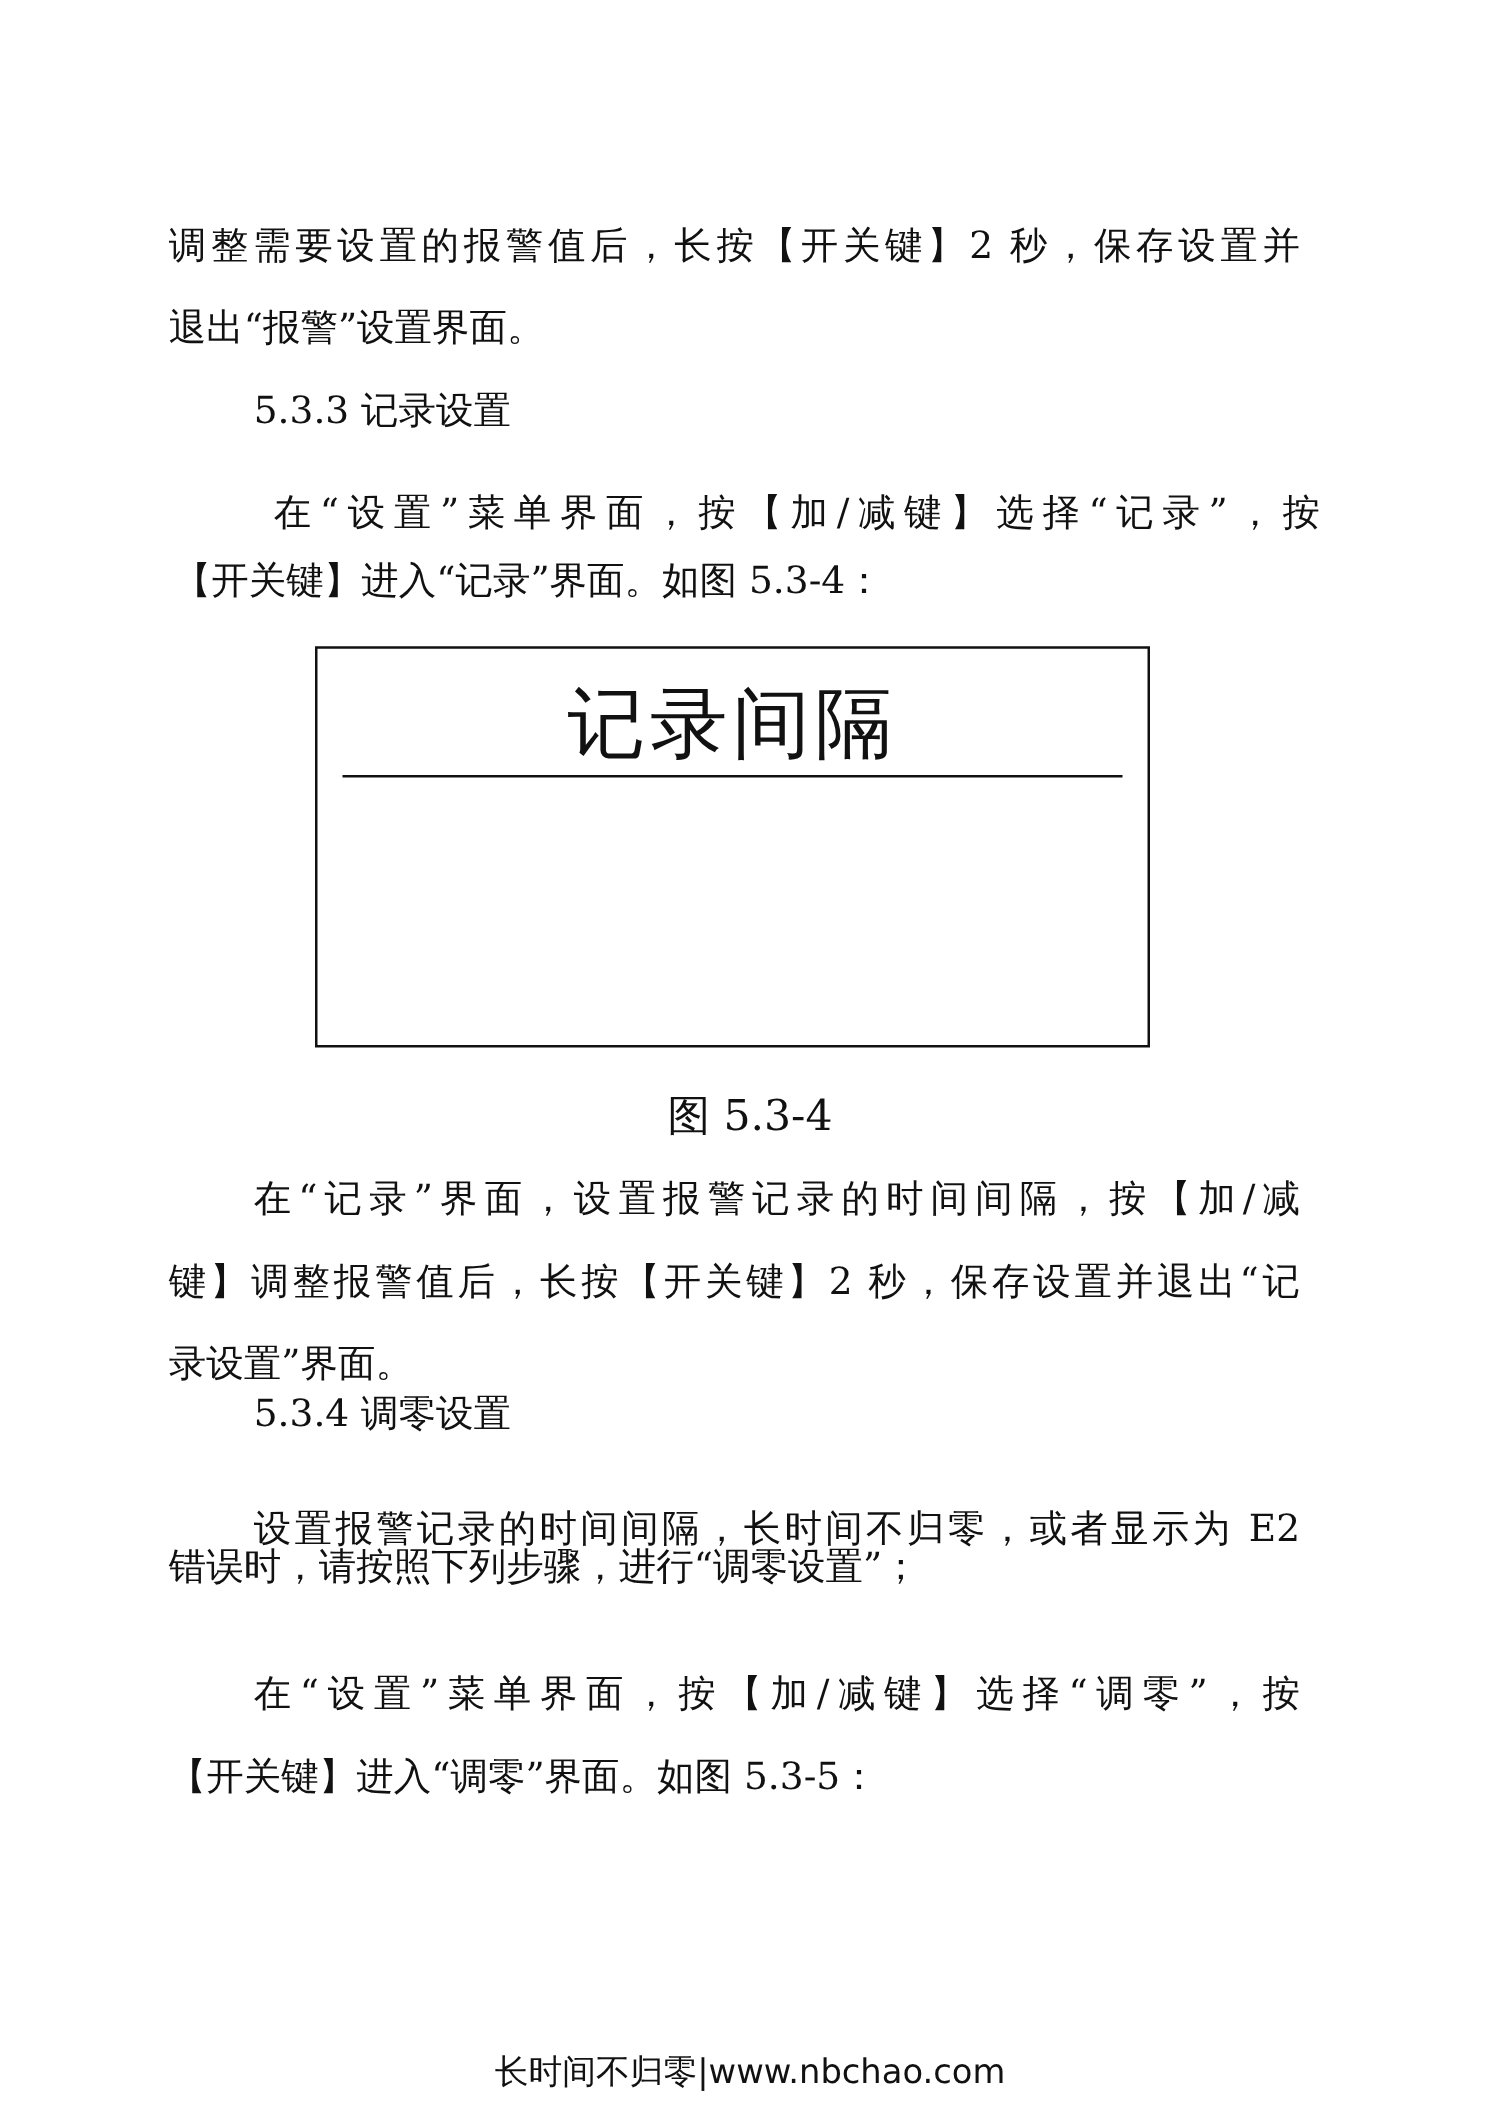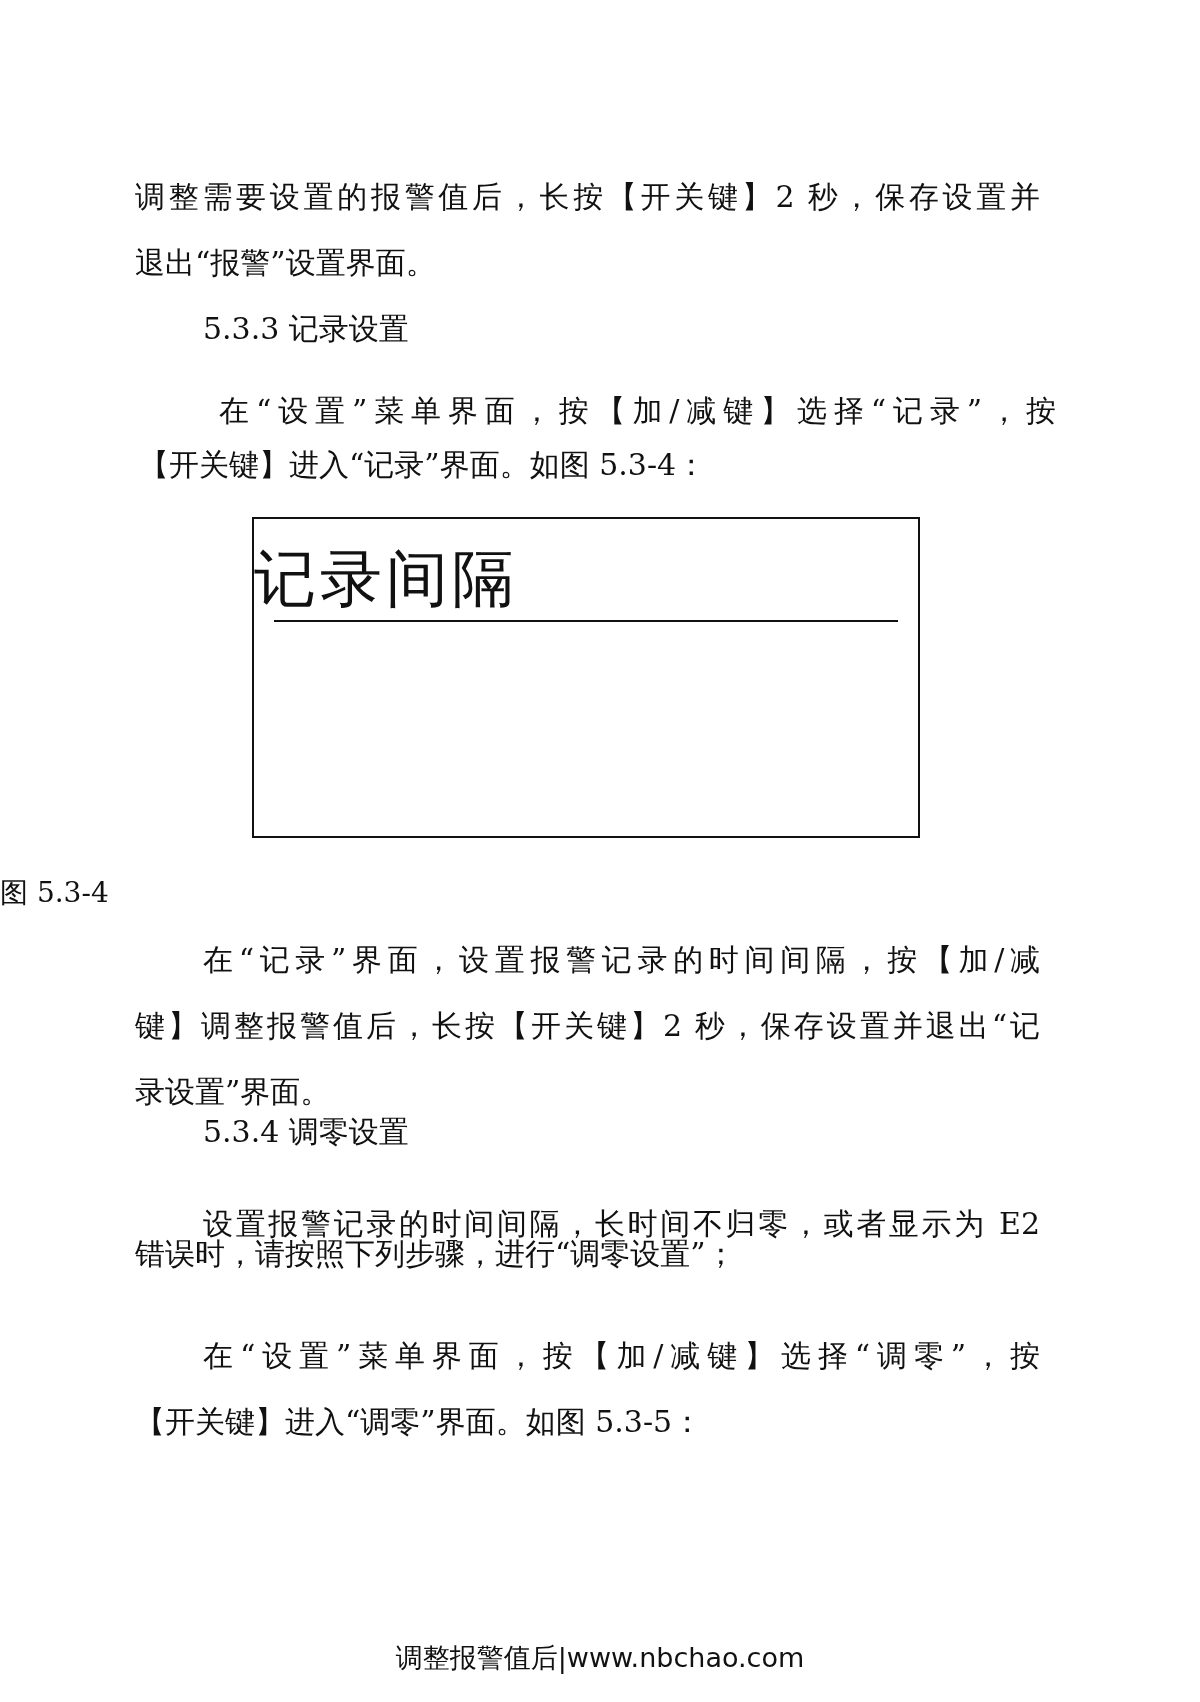--- a/index.html
+++ b/index.html
@@ -4,27 +4,27 @@
 <style>
   html, body { margin:0; padding:0; background:#fff; }
   body { width:1200px; height:1702px; position:relative; overflow:hidden;
          font-family:"DejaVu Serif","Liberation Serif",serif; color:#111; }
   .line { position:absolute; left:135px; width:905px; font-size:30px; line-height:40px;
           white-space:nowrap; text-align:justify; text-align-last:justify; letter-spacing:0px; }
   .noj { text-align:center; text-align-last:left; }
   .indent { left:203px; width:837px; }
   .fig { position:absolute; left:252px; top:517px; width:664px; height:317px;
          border:2px solid #111; }
-  .fig-title { position:absolute; left:0; right:0; top:20px; 
+  .fig-title { position:absolute; left:0; right:0; top:20px; text-align:center;
                font-size:62px; line-height:80px; letter-spacing:4px; }
   .fig-rule { position:absolute; left:20px; right:20px; top:101px; border-top:2px solid #111; }
   .fig-value { position:absolute; left:0; right:0; top:123px; text-align:center;
                font-size:58px; line-height:80px; letter-spacing:2px; }
-  .caption { position:absolute; left:0; right:0; top:873px; text-align:left;
-             font-size:28px; line-height:40px; }
+  .caption { position:absolute; left:0; right:0; top:873px; text-align:center;
+             font-size:34px; line-height:40px; }
   .footer { position:absolute; left:0; right:0; top:1640px; text-align:center;
             font-family:"DejaVu Sans","Liberation Sans",sans-serif; font-size:27px; line-height:36px; color:#111; }
 </style>
 </head>
 <body>
 
 <div>
   <p class="line" style="top:177px;margin:0">调整需要设置的报警值后，长按【开关键】2 秒，保存设置并</p>
   <p class="line noj" style="top:243px;margin:0">退出“报警”设置界面。</p>
   <h3 class="line noj indent" style="top:309px;margin:0;font-weight:normal">5.3.3 记录设置</h3>
@@ -39,14 +39,14 @@
 
   <p class="line indent" style="top:940px;margin:0">在“记录”界面，设置报警记录的时间间隔，按【加/减</p>
   <p class="line" style="top:1006px;margin:0">键】调整报警值后，长按【开关键】2 秒，保存设置并退出“记</p>
   <p class="line noj" style="top:1072px;margin:0">录设置”界面。</p>
   <h3 class="line noj indent" style="top:1112px;margin:0;font-weight:normal">5.3.4 调零设置</h3>
   <p class="line indent" style="top:1204px;margin:0">设置报警记录的时间间隔，长时间不归零，或者显示为 E2</p>
   <p class="line noj" style="top:1234px;margin:0">错误时，请按照下列步骤，进行“调零设置”；</p>
   <p class="line indent" style="top:1336px;margin:0">在“设置”菜单界面，按【加/减键】选择“调零”，按</p>
   <p class="line noj" style="top:1402px;margin:0">【开关键】进入“调零”界面。如图 5.3-5：</p>
 
-  <div class="footer">调整报警值后|www.nbchao.com</div>
+  <div class="footer">长时间不归零|www.nbchao.com</div>
 </div>
 
 </body></html>

